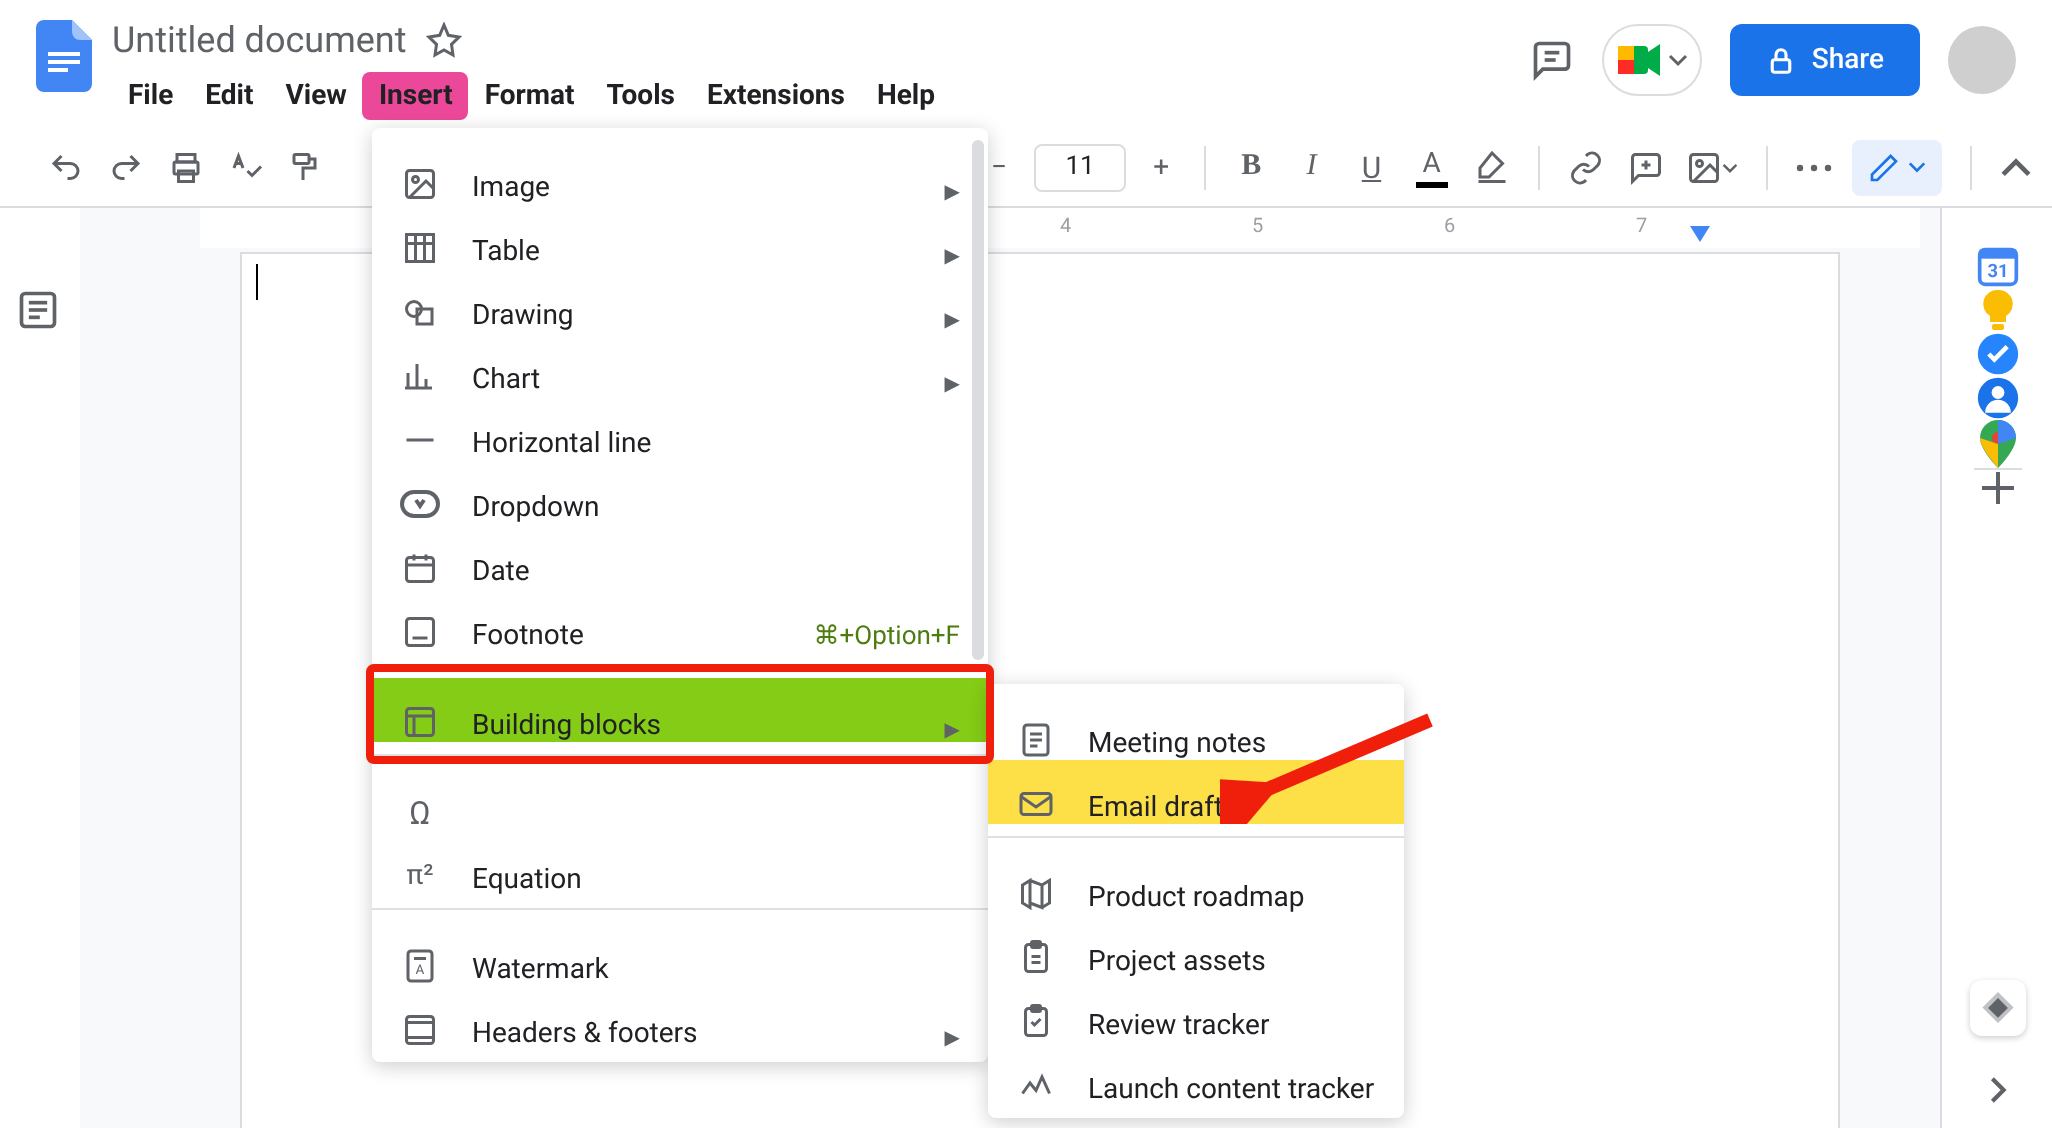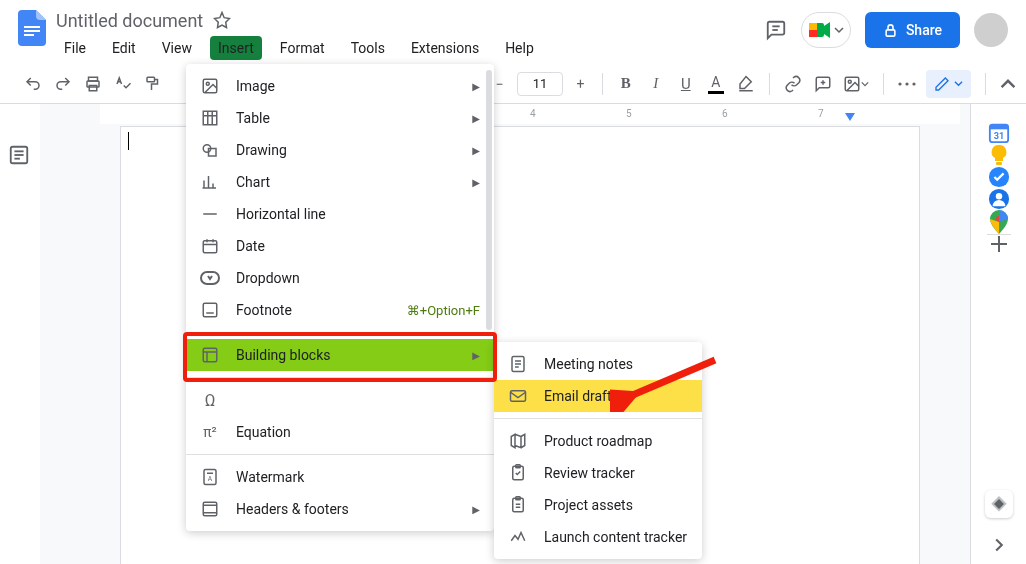--- a/index.html
+++ b/index.html
@@ -6,23 +6,23 @@
   html, body { margin:0; padding:0; font-family: "Google Sans", Roboto, Arial, sans-serif; font-size:14px; color:#202124; background:#fff; overflow:hidden; width:1026px; height:564px; }
   svg { display:block; }
 
   
   .header { display:flex; align-items:flex-start; padding:8px 12px 0 12px; height:64px; }
   .logo { width:40px; height:40px; display:flex; align-items:center; justify-content:center; }
   .titlebox { margin-left:4px; flex:1; }
   .title-row { display:flex; align-items:center; gap:10px; height:24px; }
   .doc-title { font-size:18px; color:#5f6368; }
   .star { color:#5f6368; }
-  .menubar { display:flex; gap:10px; margin-top:4px; }
+  .menubar { display:flex; gap:0; margin-top:4px;font-weight:bold; }
   .menubar span { padding:4px 8px; border-radius:4px; cursor:pointer; }
-  .menubar span.active { background:#15803d; }
+  .menubar span.active { background:#ec4899; }
   .header-right { display:flex; align-items:center; gap:14px; padding-right:6px; padding-top:4px; }
   .pill { border:1px solid #dadce0; border-radius:20px; height:36px; display:flex; align-items:center; padding:0 6px; }
   .share-btn { background:#1a73e8; color:#fff; border-radius:6px; height:36px; display:flex; align-items:center; gap:8px; padding:16px 18px; font-weight:500; }
   .avatar { width:34px; height:34px; border-radius:50%; background:#cfcfcf; }
 
   
   .toolbar { display:flex; align-items:center; height:40px; padding:0 10px 0 22px; border-bottom:1px solid #dadce0; gap:8px; }
   .tb-ico { width:24px; height:24px; display:flex; align-items:center; justify-content:center; color:#5f6368; border-radius:4px; }
   .tb-sep { width:1px; height:22px; background:#dadce0; margin:0 4px; }
   .zoom-box, .font-box { height:24px; border:1px solid #dadce0; border-radius:4px; display:flex; align-items:center; font-size:13px; }
@@ -44,21 +44,21 @@
   .cursor { position:absolute; top:28px; left:88px; width:1px; height:18px; background:#000; }
 
   .side-panel { width:56px; border-left:1px solid #dadce0; display:flex; flex-direction:column; align-items:center; padding-top:18px; background:#fff; }
   .side-panel .sep { width:24px; height:1px; background:#dadce0; }
   .side-bottom { margin-top:auto; padding-bottom:12px; display:flex; flex-direction:column; align-items:center; gap:20px; }
   .diamond-btn { width:28px; height:28px; box-shadow:0 1px 3px rgba(0,0,0,.2); border-radius:6px; display:flex; align-items:center; justify-content:center; }
 
   
   .menu { position:absolute; background:#fff; box-shadow:0 2px 10px rgba(0,0,0,.2); border-radius:4px; padding:6px 0; z-index:100; }
   .menu-insert { top:64px; left:186px; width:308px; }
-  .menu-row { display:flex; align-items:center; height:32px; padding:0 14px; gap:16px; position:relative; }
+  .menu-row { display:flex; align-items:flex-end; height:32px; padding:0 14px; gap:16px; position:relative; }
   .menu-row .mi-ico { width:20px; height:20px; color:#5f6368; display:flex; align-items:center; justify-content:center; }
   .menu-row .mi-label { flex:1; font-size:14px; }
   .menu-row .mi-arrow { color:#5f6368; font-size:10px; }
   .menu-row .mi-short { color:#4d7c0f; font-size:13px; }
   .menu-div { height:1px; background:#e0e0e0; margin:6px 0; }
   .menu-row.selected { background:#84cc16; }
   .highlight-box { position:absolute; border:4px solid #ef1f0b; border-radius:4px; pointer-events:none; top:332px; left:183px; width:314px; height:50px; z-index:110; }
 
   .menu-sub { top:342px; left:494px; width:208px; z-index:105; }
   .menu-sub .menu-row.hl { background:#fde047; }
@@ -377,40 +377,40 @@
   <div class="menu-row">
       <span class="mi-ico">
         <svg width="18" height="18" viewBox="0 0 24 24" stroke="#5f6368" stroke-width="2">
           <line x1="3" y1="12" x2="21" y2="12"></line>
         </svg>
       </span>
       <span class="mi-label">Horizontal line</span>
     </div>
   <div class="menu-row">
       <span class="mi-ico">
+        <svg width="20" height="14" viewBox="0 0 20 14" fill="none" stroke="#5f6368" stroke-width="2">
+          <rect x="1" y="1" width="18" height="12" rx="6"></rect>
+          <path d="M8 5l2 3 2-3"></path>
+        </svg>
+      </span>
+      <span class="mi-label">Dropdown</span>
+    </div>
+  <div class="menu-row">
+      <span class="mi-ico">
         <svg width="18" height="18" viewBox="0 0 24 24" fill="none" stroke="#5f6368" stroke-width="2">
           <rect x="3" y="5" width="18" height="16" rx="2"></rect>
           <line x1="3" y1="10" x2="21" y2="10"></line>
           <line x1="8" y1="3" x2="8" y2="7"></line>
           <line x1="16" y1="3" x2="16" y2="7"></line>
         </svg>
       </span>
       <span class="mi-label">Date</span>
     </div>
   <div class="menu-row">
       <span class="mi-ico">
-        <svg width="20" height="14" viewBox="0 0 20 14" fill="none" stroke="#5f6368" stroke-width="2">
-          <rect x="1" y="1" width="18" height="12" rx="6"></rect>
-          <path d="M8 5l2 3 2-3"></path>
-        </svg>
-      </span>
-      <span class="mi-label">Dropdown</span>
-    </div>
-  <div class="menu-row">
-      <span class="mi-ico">
         <svg width="18" height="18" viewBox="0 0 24 24" fill="none" stroke="#5f6368" stroke-width="2">
           <rect x="3" y="3" width="18" height="18" rx="2"></rect>
           <line x1="7" y1="16" x2="17" y2="16"></line>
         </svg>
       </span>
       <span class="mi-label">Footnote</span>
       <span class="mi-short">⌘+Option+F</span>
     </div>
   <div class="menu-div"></div>
   <div class="menu-row selected">
@@ -488,35 +488,35 @@
           <path d="M8 3v18l-5-3V6zM8 3l8 3v15l-8-3M16 6l5-3v15l-5 3"></path>
         </svg>
       </span>
       <span class="mi-label">Product roadmap</span>
     </div>
   <div class="menu-row">
       <span class="mi-ico">
         <svg width="18" height="18" viewBox="0 0 24 24" fill="none" stroke="#5f6368" stroke-width="2">
           <rect x="5" y="3" width="14" height="18" rx="2"></rect>
           <rect x="9" y="1" width="6" height="4" rx="1"></rect>
-          <path d="M9 12l2 2 4-4"></path>
-        </svg>
-      </span>
-      <span class="mi-label">Review tracker</span>
+          <line x1="9" y1="11" x2="15" y2="11"></line>
+          <line x1="9" y1="15" x2="15" y2="15"></line>
+        </svg>
+      </span>
+      <span class="mi-label">Project assets</span>
     </div>
   <div class="menu-row">
       <span class="mi-ico">
         <svg width="18" height="18" viewBox="0 0 24 24" fill="none" stroke="#5f6368" stroke-width="2">
           <rect x="5" y="3" width="14" height="18" rx="2"></rect>
           <rect x="9" y="1" width="6" height="4" rx="1"></rect>
-          <line x1="9" y1="11" x2="15" y2="11"></line>
-          <line x1="9" y1="15" x2="15" y2="15"></line>
-        </svg>
-      </span>
-      <span class="mi-label">Project assets</span>
+          <path d="M9 12l2 2 4-4"></path>
+        </svg>
+      </span>
+      <span class="mi-label">Review tracker</span>
     </div>
   <div class="menu-row">
       <span class="mi-ico">
         <svg width="18" height="18" viewBox="0 0 24 24" fill="none" stroke="#5f6368" stroke-width="2">
           <path d="M3 17l5-7 4 5 4-9 5 11"></path>
         </svg>
       </span>
       <span class="mi-label">Launch content tracker</span>
     </div>
 </div>

